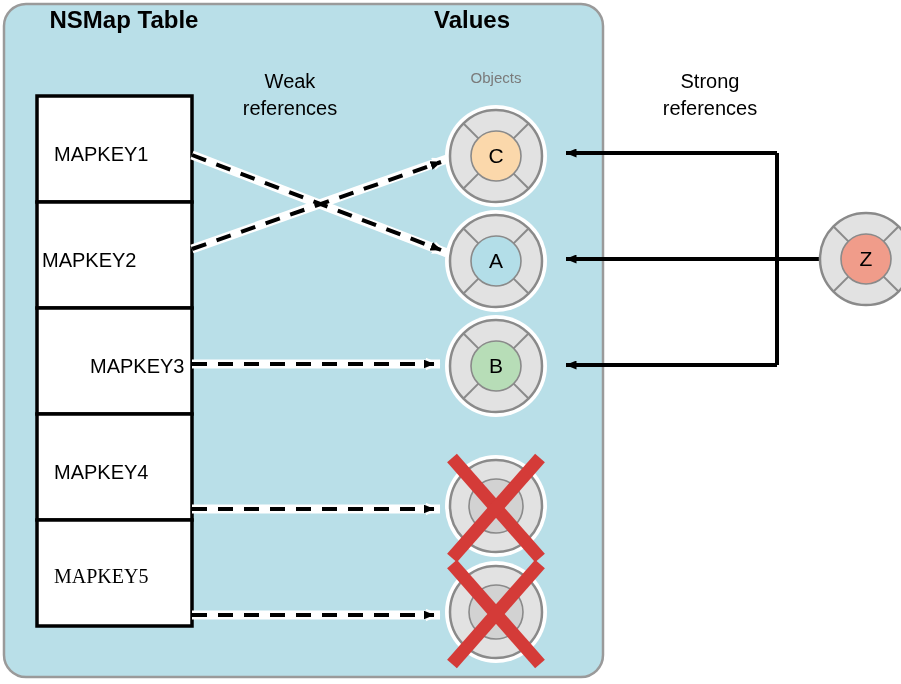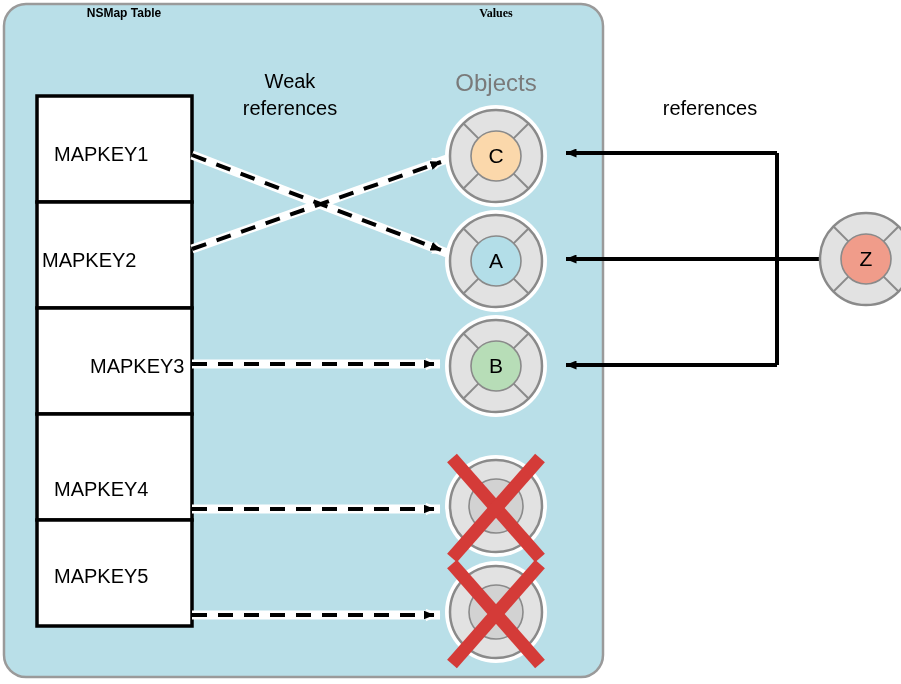--- a/index.html
+++ b/index.html
@@ -25,33 +25,33 @@
     left: 0; top: 0;
     width: 901px;
     height: 684px;
   }
   .txt {
     position: absolute;
     white-space: pre;
     line-height: 1.12;
   }
   .hdr {
-    font-size: 12px;
+    font-size: 24px;
     font-weight: bold;
     color: #000000;
     text-align: center;
   }
   .lbl {
     font-size: 20px;
     font-weight: normal;
     color: #000000;
     text-align: center;
   }
   .lbl-gray {
-    font-size: 24px;
+    font-size: 15px;
     font-weight: normal;
     color: #7a7a7a;
     text-align: center;
   }
   .keytext {
     font-size: 20px;
     color: #000000;
     text-align: center;
   }
   .objletter {
@@ -167,33 +167,34 @@
 
       <g transform="translate(866,259)">
         <use href="#objGlyphBase"></use>
         <circle cx="0" cy="0" r="25" fill="#f09c8a" stroke="#8a8a8a" stroke-width="1.6"></circle>
       </g>
     </g>
   </svg>
 
   <div class="txt hdr" style="left:34px; top:7px; width:180px;">NSMap Table</div>
 
-  <div class="txt hdr" style="left:416px; top:7px; width:160px;font-family:Liberation Serif, serif;">Values</div>
+  <div class="txt hdr" style="left:392px; top:7px; width:160px;">Values</div>
 
   <div class="txt lbl" style="left:206px; top:70px; width:168px;">Weak</div>
   <div class="txt lbl" style="left:206px; top:97px; width:168px;">references</div>
 
   <div class="txt lbl-gray" style="left:416px; top:70px; width:160px;">Objects</div>
 
+  <div class="txt lbl" style="left:626px; top:70px; width:168px;">Strong</div>
   <div class="txt lbl" style="left:626px; top:97px; width:168px;">references</div>
 
   <div class="txt keytext" style="left:54px; top:143px;">MAPKEY1</div>
   <div class="txt keytext" style="left:42px; top:249px;">MAPKEY2</div>
   <div class="txt keytext" style="left:54px; top:355px;margin-left:36px;">MAPKEY3</div>
-  <div class="txt keytext" style="left:54px; top:478px;">MAPKEY4</div>
-  <div class="txt keytext" style="left:54px; top:565px;">MAPKEY5</div>
+  <div class="txt keytext" style="left:54px; top:461px;">MAPKEY4</div>
+  <div class="txt keytext" style="left:54px; top:565px;font-family:Liberation Serif, serif;">MAPKEY5</div>
 
   <div class="txt objletter" style="left:466px; top:144px; width:60px;">C</div>
   <div class="txt objletter" style="left:466px; top:249px; width:60px;">A</div>
   <div class="txt objletter" style="left:466px; top:354px; width:60px;">B</div>
   <div class="txt objletter" style="left:836px; top:247px; width:60px;">Z</div>
 
 </div>
 
 </body></html>

